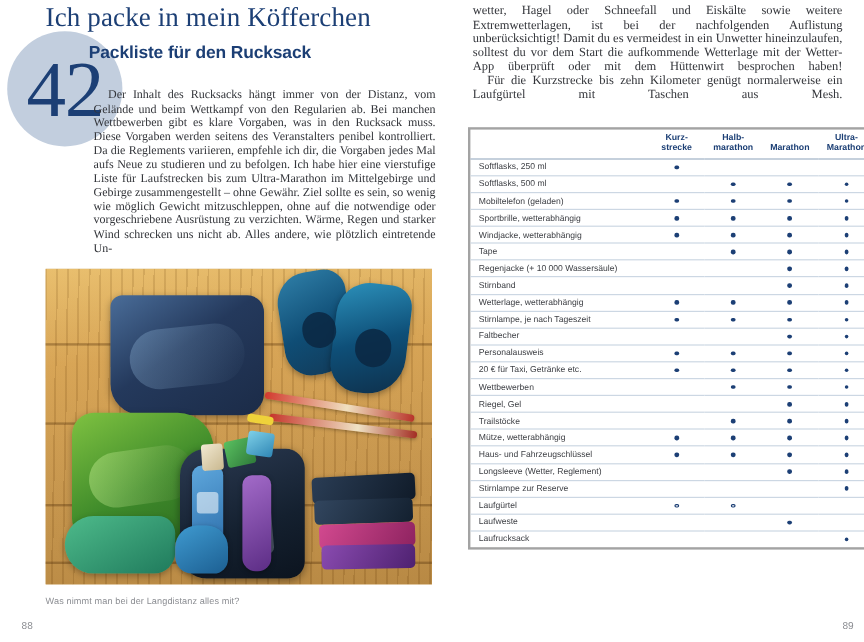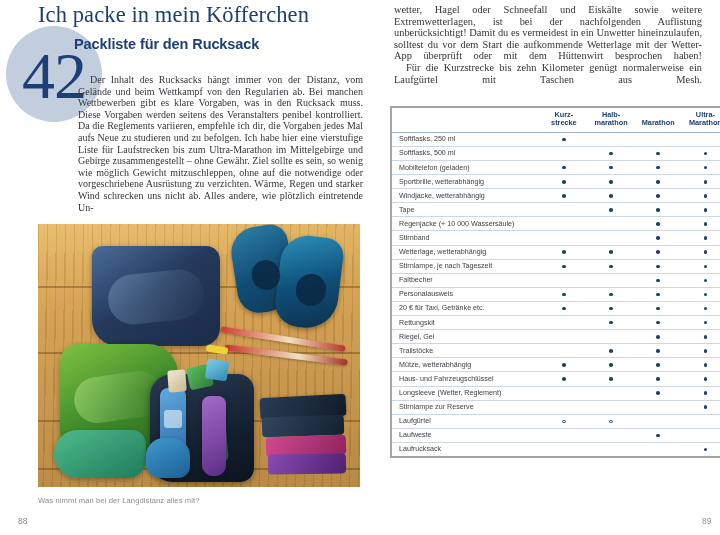--- a/index.html
+++ b/index.html
@@ -325,21 +325,21 @@
               <td><span class="dot"></span></td>
             </tr>
             <tr>
               <td class="item">20 € für Taxi, Getränke etc.</td>
               <td><span class="dot"></span></td>
               <td><span class="dot"></span></td>
               <td><span class="dot"></span></td>
               <td><span class="dot"></span></td>
             </tr>
             <tr>
-              <td class="item">Rettungskit</td>
+              <td class="item">Wettbewerben</td>
               <td></td>
               <td><span class="dot"></span></td>
               <td><span class="dot"></span></td>
               <td><span class="dot"></span></td>
             </tr>
             <tr>
               <td class="item">Riegel, Gel</td>
               <td></td>
               <td></td>
               <td><span class="dot"></span></td>

